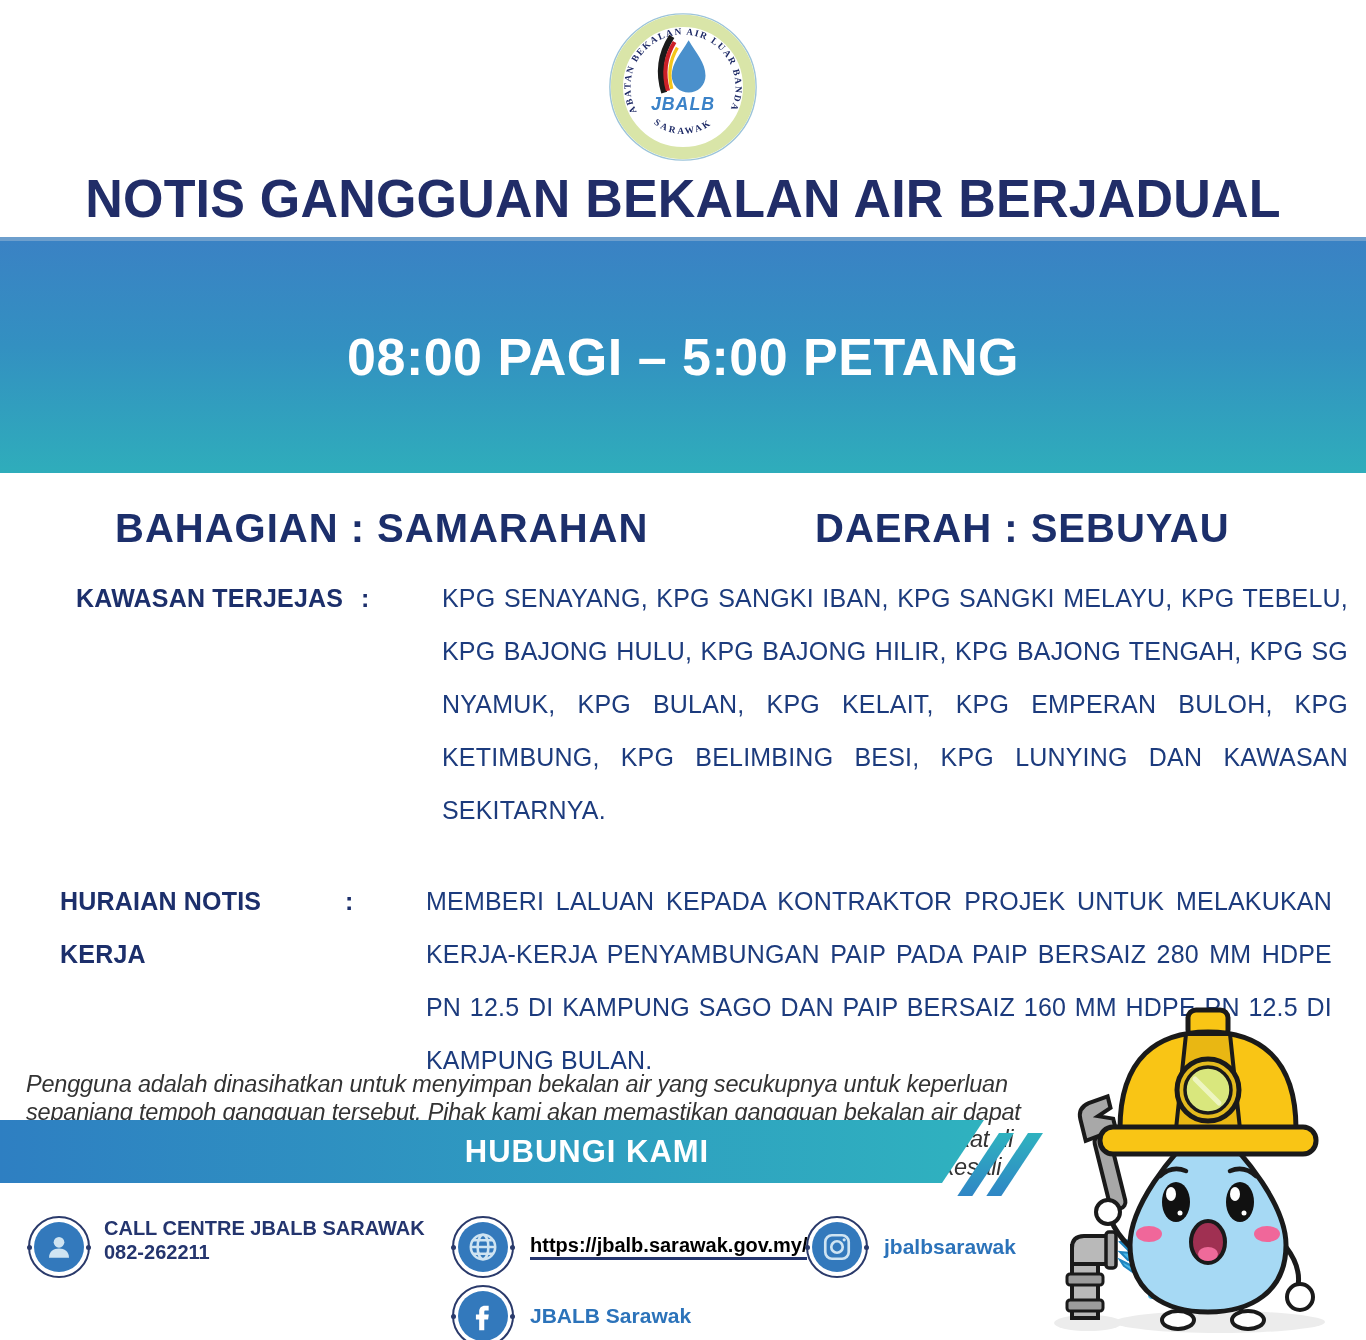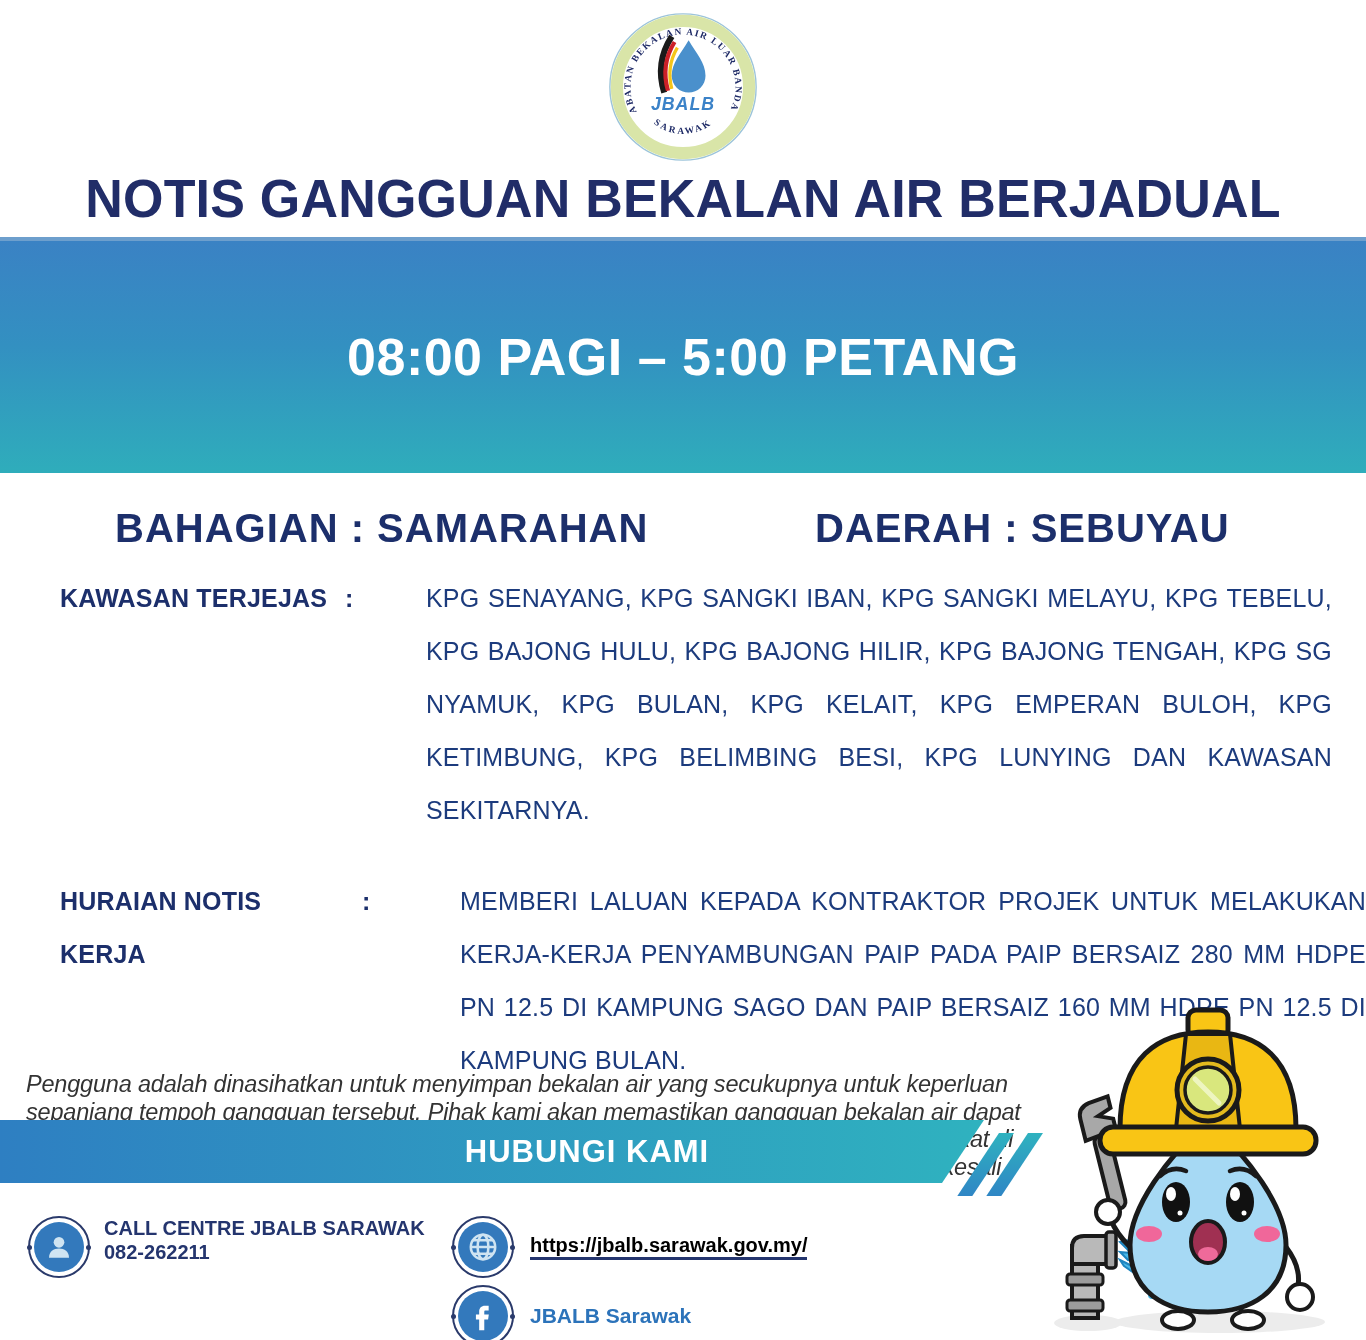--- a/index.html
+++ b/index.html
@@ -23,22 +23,22 @@
     display:flex;flex-direction:column;align-items:center;justify-content:center;
     color:#ffffff;font-weight:700;font-size:52px;line-height:72px;letter-spacing:0.5px;
   }
   
   .region-row{position:relative;height:40px;margin-top:33px;
     color:#1c2f6b;font-weight:700;font-size:40px;letter-spacing:1px;}
   .bahagian{position:absolute;left:115px;top:0;}
   .daerah{position:absolute;left:815px;top:0;}
   
   .section{display:flex;align-items:flex-start;padding-left:60px;}
-  .section.kawasan{margin-top:26px;}
-  .section.huraian{margin-top:38px;justify-content:space-between;}
+  .section.kawasan{margin-top:26px;margin-left:16px;}
+  .section.huraian{margin-top:38px;}
   .sec-label{width:285px;font-size:25px;font-weight:700;color:#1c2f6b;line-height:53px;letter-spacing:0.2px;}
   .sec-colon{width:81px;font-size:25px;font-weight:700;color:#1c2f6b;line-height:53px;}
   .sec-body{width:906px;font-size:25px;font-weight:400;color:#1c3b7d;line-height:53px;
     text-align:justify;letter-spacing:0.2px;}
   
   .advisory{margin:-16px 0 0 26px;width:1005px;font-size:23.5px;font-style:italic;
     line-height:27.5px;color:#333333;letter-spacing:-0.2px;}
   
   .footer-banner{
     position:absolute;left:0;top:1120px;width:984px;height:63px;
@@ -174,20 +174,34 @@
           <div class="icon-inner">
             <svg width="34" height="34" viewBox="0 0 24 24">
               <path d="M13.6 8.2H16V4.8h-2.6c-2.6 0-4.1 1.6-4.1 4.1v2H7v3.5h2.3V22h3.6v-7.6h2.7l.5-3.5h-3.2V9.2c0-.7.3-1 .7-1z" fill="#ffffff"></path>
             </svg>
           </div>
         </div>
         <span class="social-text">JBALB Sarawak</span>
       </div>
     </div>
 
+    <div class="contact-col col-social">
+      <div class="contact-row">
+        <div class="contact-icon">
+          <div class="icon-inner">
+            <svg width="32" height="32" viewBox="0 0 24 24" fill="none" stroke="#cfe4f2" stroke-width="2">
+              <rect x="3.2" y="3.2" width="17.6" height="17.6" rx="5"></rect>
+              <circle cx="12" cy="12" r="4.3"></circle>
+              <circle cx="17.4" cy="6.6" r="1.2" fill="#cfe4f2" stroke="none"></circle>
+            </svg>
+          </div>
+        </div>
+        <span class="social-text">jbalbsarawak</span>
+      </div>
+    </div>
   </div>
 
   <svg class="mascot" viewBox="0 0 310 335">
 
     <ellipse cx="172" cy="320" rx="105" ry="11" fill="#ececec"></ellipse>
     <ellipse cx="40" cy="321" rx="34" ry="8" fill="#ececec"></ellipse>
 
     <g>
       <rect x="24" y="244" width="26" height="72" fill="#b9b9b9" stroke="#1a1a1a" stroke-width="4"></rect>
       <path d="M24,250 L24,246 Q24,234 36,234 L62,234 L62,262 L50,262 L24,262 Z" fill="#b9b9b9" stroke="#1a1a1a" stroke-width="4"></path>

